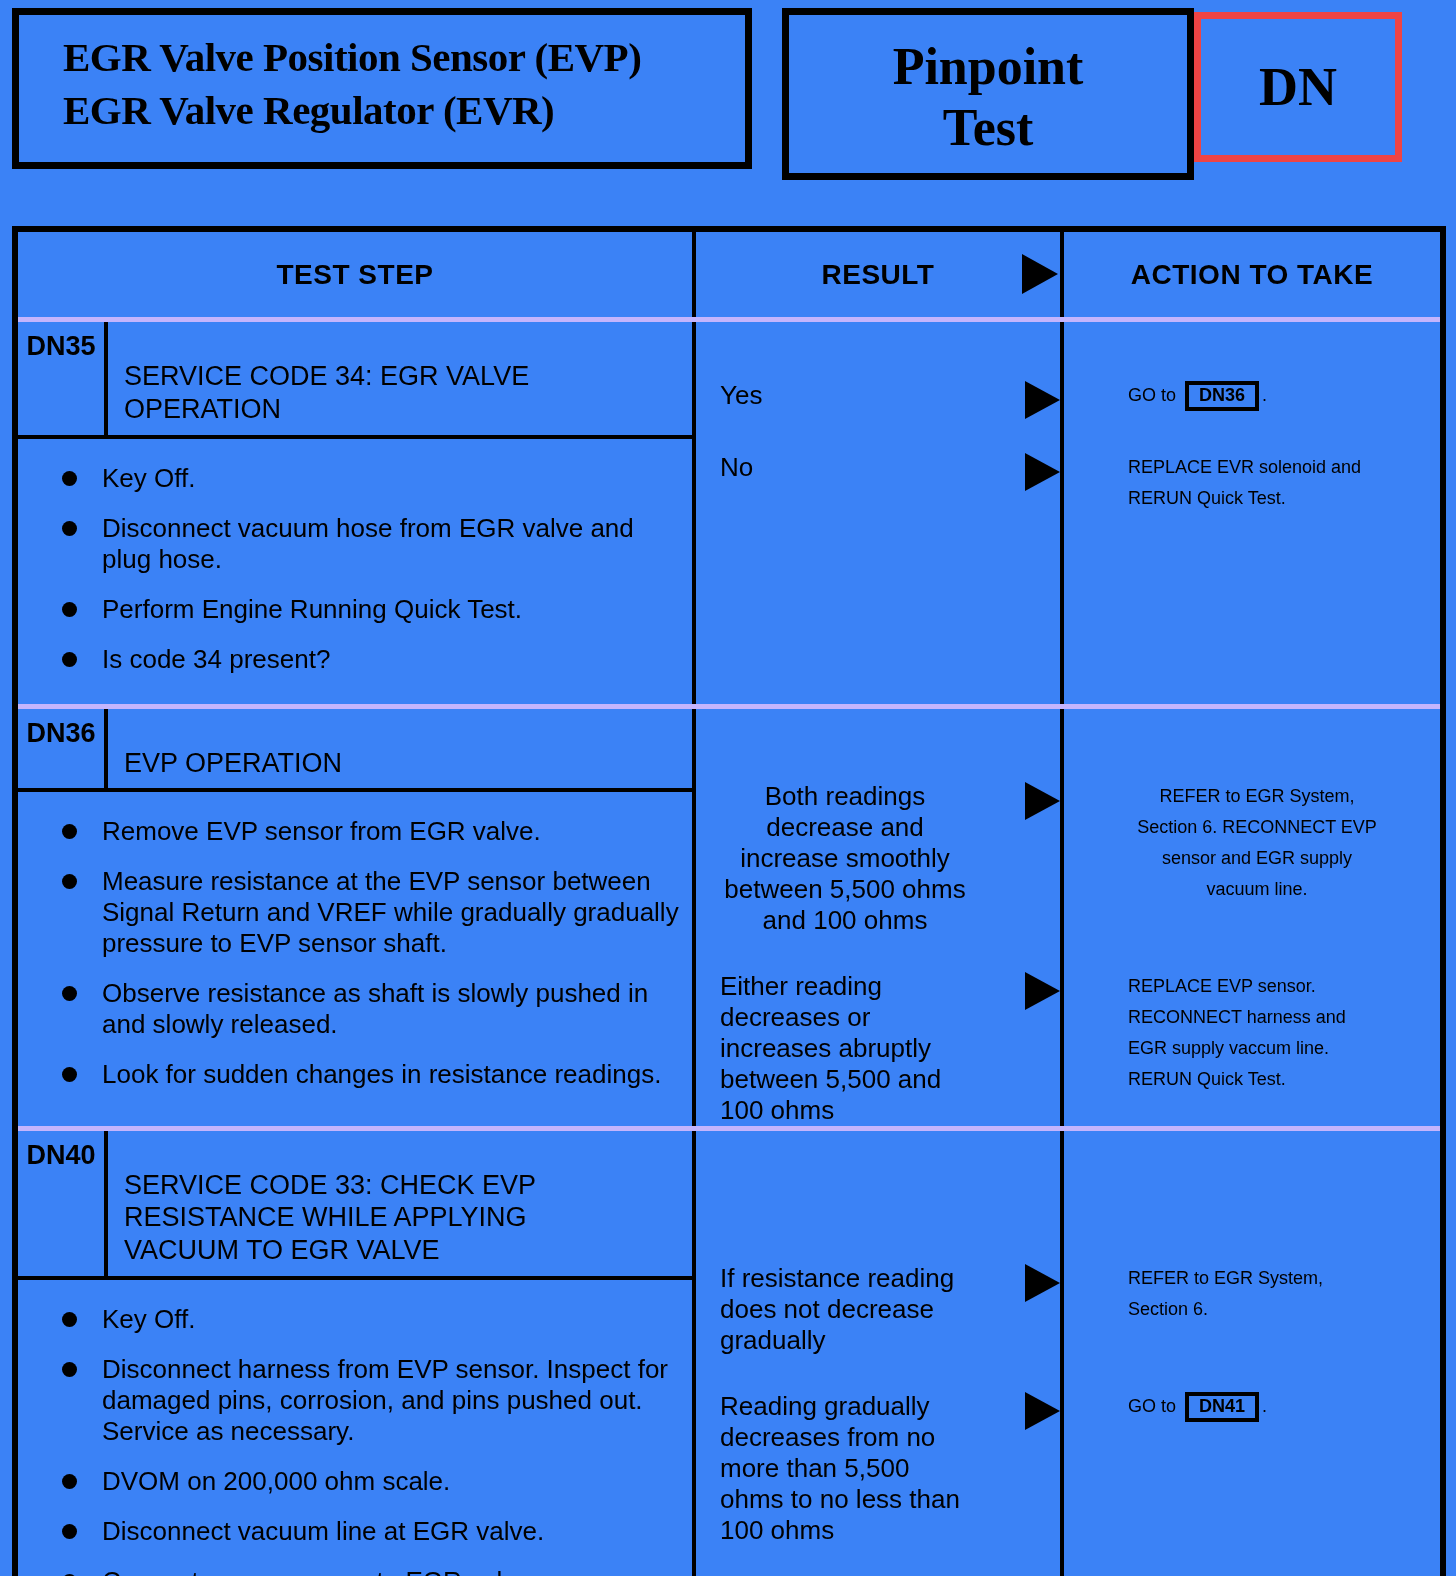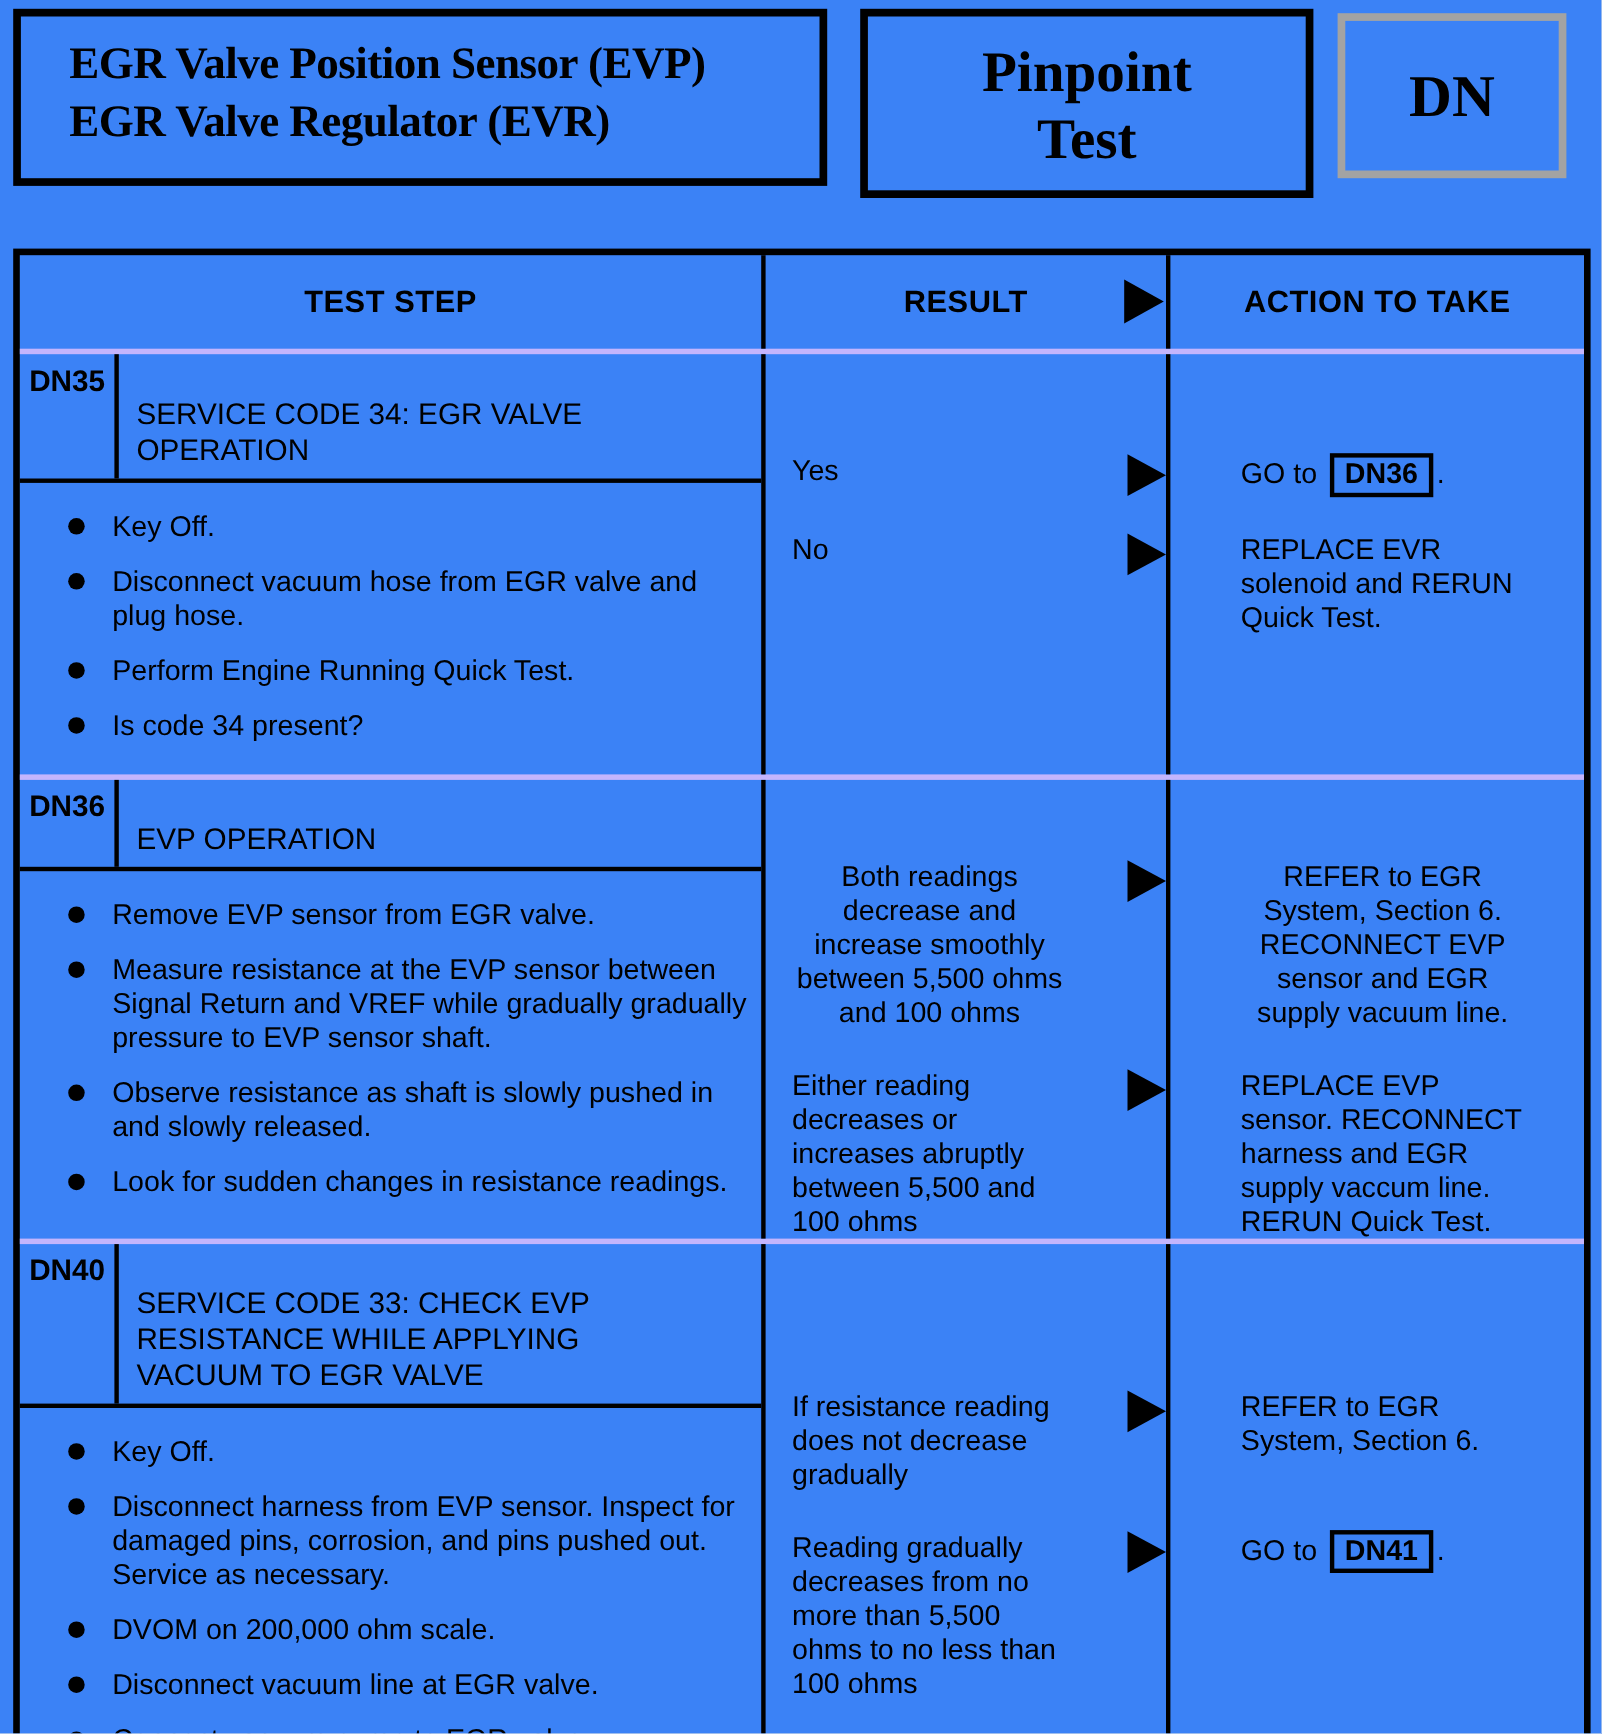--- a/index.html
+++ b/index.html
@@ -20,22 +20,22 @@
   }
   .pin-box {
     width:412px; box-sizing:border-box; border:7px solid #000;
     margin-left:30px; text-align:center; padding:22px 0 14px; min-height:154px;
   }
   .pin-line {
     font-family:"Liberation Serif", serif; font-weight:bold;
     font-size:52px; line-height:1.17;
   }
   .dn-box {
-    width:208px; box-sizing:border-box; border:7px solid #a3a3a3;
-    margin-left:22px; margin-top:4px; text-align:left;
+    width:208px; box-sizing:border-box; border:7px solid #ef4444;
+    margin-top:4px; text-align:left;
     min-height:150px; display:flex; align-items:center; justify-content:center;
   }
   .dn-code { font-family:"Liberation Serif", serif; font-weight:bold; font-size:54px; }
 
   
   .ptable {
     margin-top:46px; width:1434px; box-sizing:border-box;
     border:6px solid #000;
   }
   .thead, .section { display:grid; grid-template-columns:674px 368px 1fr; }
@@ -65,28 +65,28 @@
   .dot { flex:0 0 15px; width:15px; height:15px; border-radius:50%; background:#000; margin:8px 25px 0 0; }
   .stext { font-size:26px; line-height:31px; max-width:585px; }
 
   
   .rcell { border-left:4px solid #000; box-sizing:border-box; padding-left:24px; }
   .acell { border-left:4px solid #000; box-sizing:border-box; padding-left:64px; }
   .ritem { display:flex; align-items:flex-start; }
   .rtext { width:250px; font-size:26px; line-height:31px; }
   .r-tri { margin-left:auto; margin-top:1px; border-top:19px solid transparent;
            border-bottom:19px solid transparent; border-left:35px solid #000; }
-  .aitem { width:258px; font-size:26px; line-height:31px; }
+  .aitem { width:258px; font-size:18px; line-height:31px; }
   .code-box {
     display:inline-block; border:4px solid #000; font-weight:bold;
     padding:0px 10px 2px; margin:0 3px 0 4px; line-height:1.15;
   }
   .code-box:empty { display:none; }
 
-  .sec35 .rcell, .sec35 .acell { padding-top:90px; }
+  .sec35 .rcell, .sec35 .acell { padding-top:58px; }
   .sec35 .i1 { min-height:72px; }
   .sec36 .rcell, .sec36 .acell { padding-top:72px; }
   .sec36 .i1 { min-height:190px;text-align:center; }
   .sec40 .rcell, .sec40 .acell { padding-top:132px; }
   .sec40 .i1 { min-height:128px; }
 </style>
 </head>
 <body>
 
 <div class="page">

